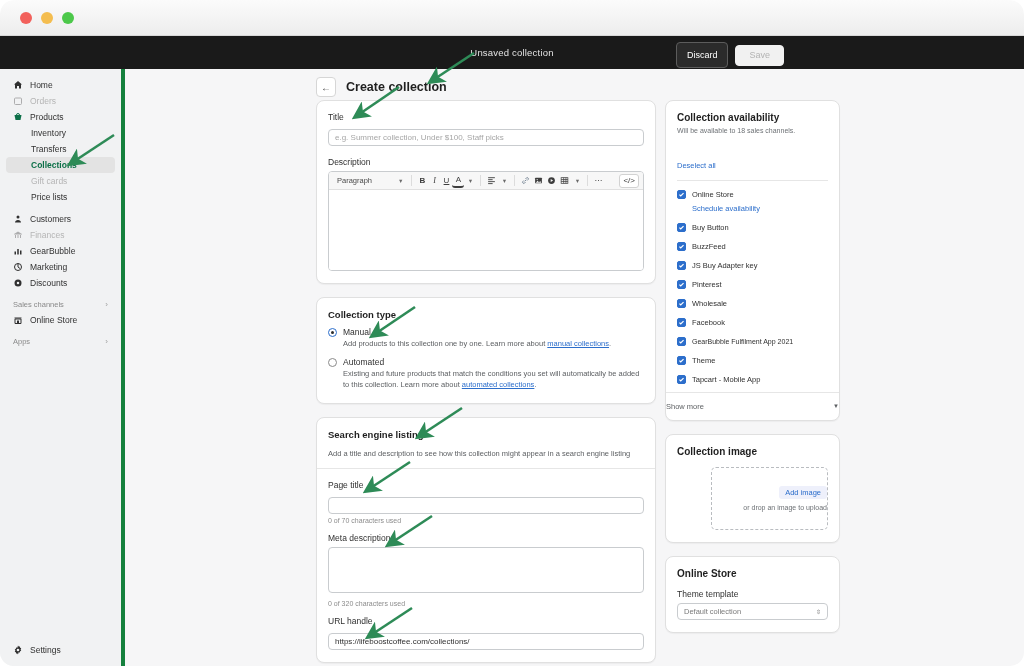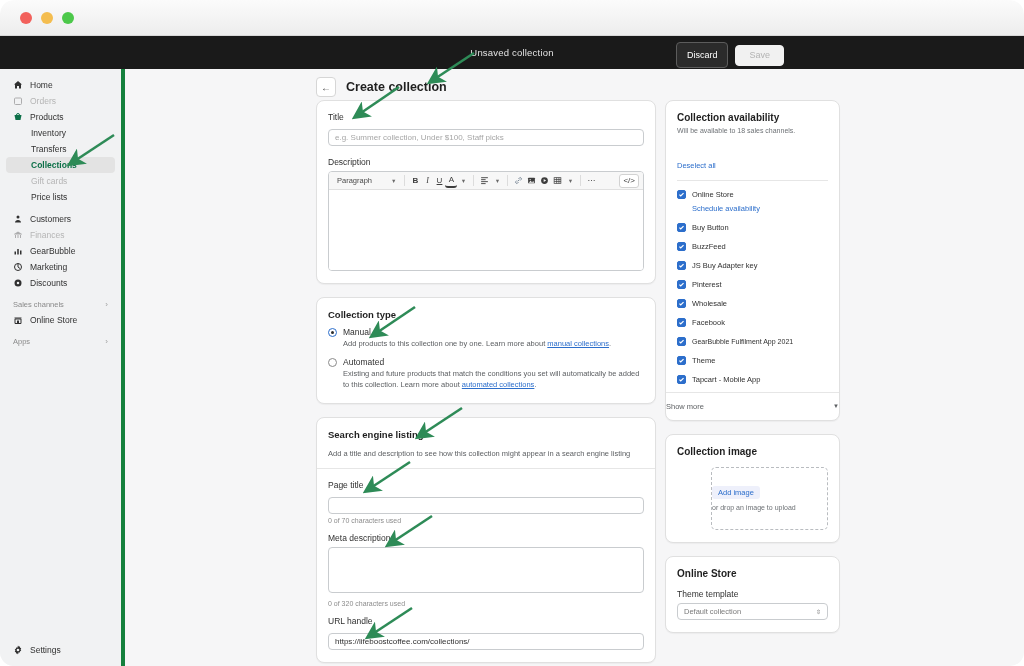--- a/index.html
+++ b/index.html
@@ -147,21 +147,21 @@
     height: 18px; background: #f7f7f7;
     border-bottom: 1px solid #e0e0e0;
     display: flex; align-items: center; gap: 0px; padding: 0 4px;
   }
   .tb-btn {
     height: 15px; min-width: 12px; padding: 0 2px;
     display: flex; align-items: center; justify-content: center;
     font-size: 8px; color: #3d3d3d; cursor: pointer; border-radius: 3px;
   }
   .tb-paragraph {
-    display: flex; align-items: center; gap: 19px;
+    display: flex; align-items: center; gap: 26px;
     padding: 0 4px; font-size: 7.5px; color: #4a4a4a; cursor: pointer;
   }
   .tb-caret { font-size: 5.5px; color: #6b6b6b; }
   .tb-sep { width: 1px; height: 11px; background: #dcdcdc; margin: 0 4px; }
   .tb-icon svg { width: 9px; height: 9px; display: block; }
   #tb-code {
     margin-left: auto; border: 1px solid #d2d2d2; background: #fff;
     border-radius: 3px; height: 14px; padding: 0 3px;
   }
   #editor-body { height: 80px; background: #fff; }
@@ -214,21 +214,21 @@
     margin: -5px 0 10px 15px;
   }
   #show-more-row {
     border-top: 1px solid #e6e6e6;
     height: 28px; display: flex; align-items: center; justify-content: space-between;
     gap: 6px; font-size: 7.5px; color: #5c5f62; cursor: pointer;
   }
   #dropzone {
     margin-top: 10px; height: 63px;
     border: 1px dashed #b9bcc0; border-radius: 5px;
-    display: flex; flex-direction: column; align-items: flex-start; justify-content: center;
+    display: flex; flex-direction: column; align-items: flex-end; justify-content: center;
     gap: 5px; background: #ffffff; cursor: pointer; margin-left: 34px;
   }
   #add-image-btn {
     font-size: 7.5px; color: #2c6ecb; background: #eef0fb;
     padding: 2px 6px; border-radius: 3px; cursor: pointer;
   }
   #dropzone-hint { font-size: 7px; color: #6d7175; }
   .select-input {
     width: 100%; height: 17px; margin-top: 4px;
     border: 1px solid #c9cccf; border-radius: 4px; background: #fff;

